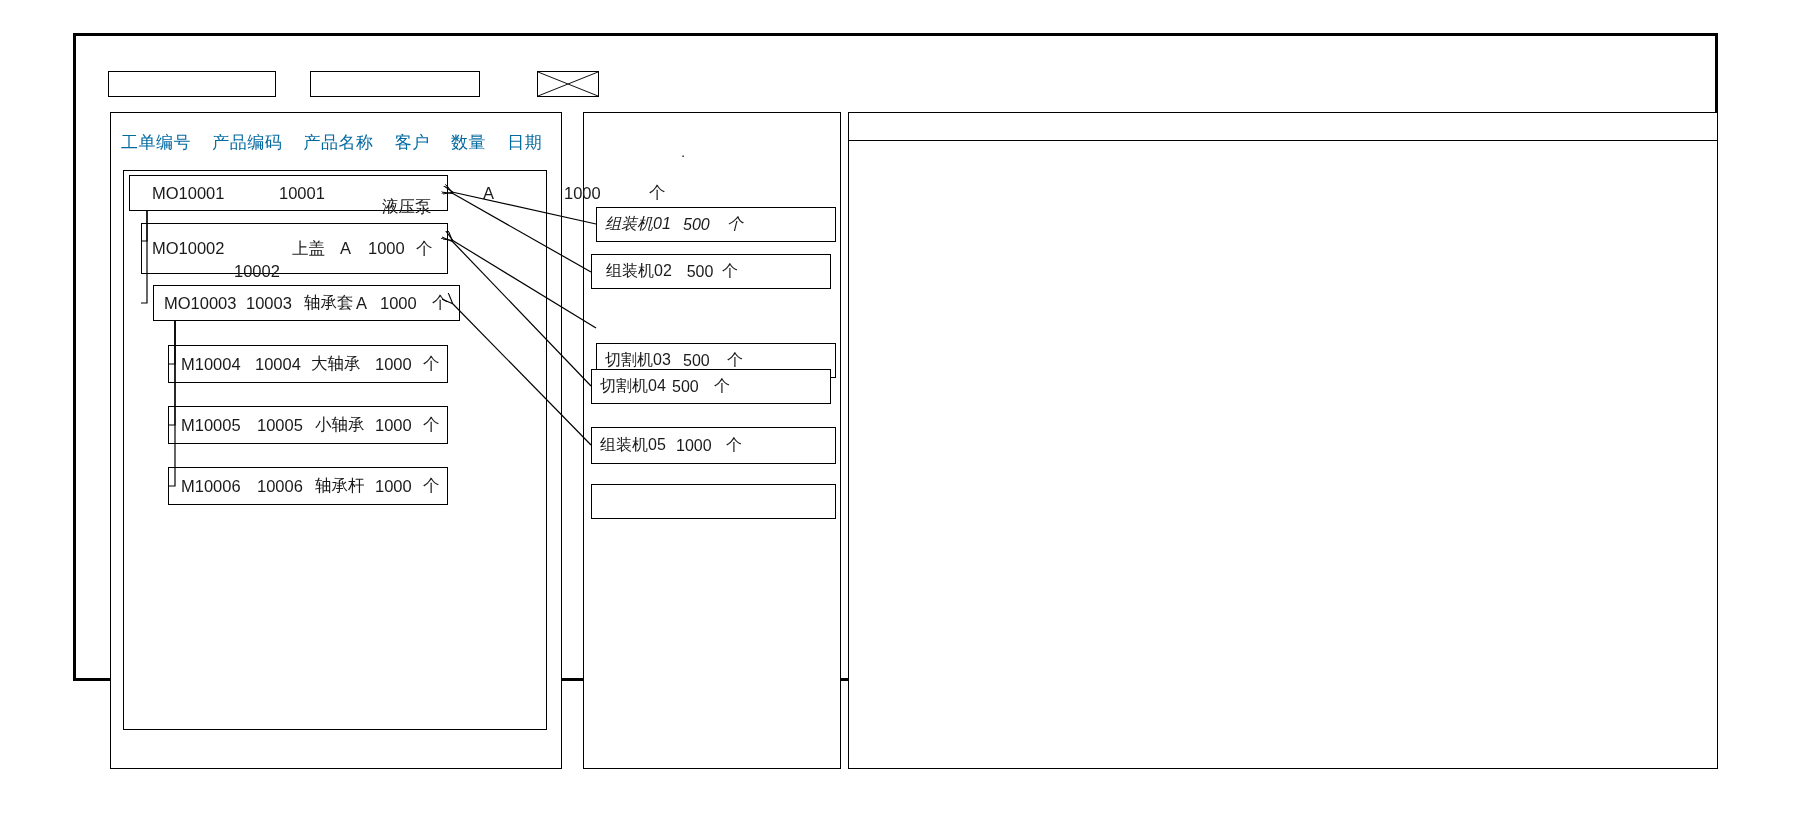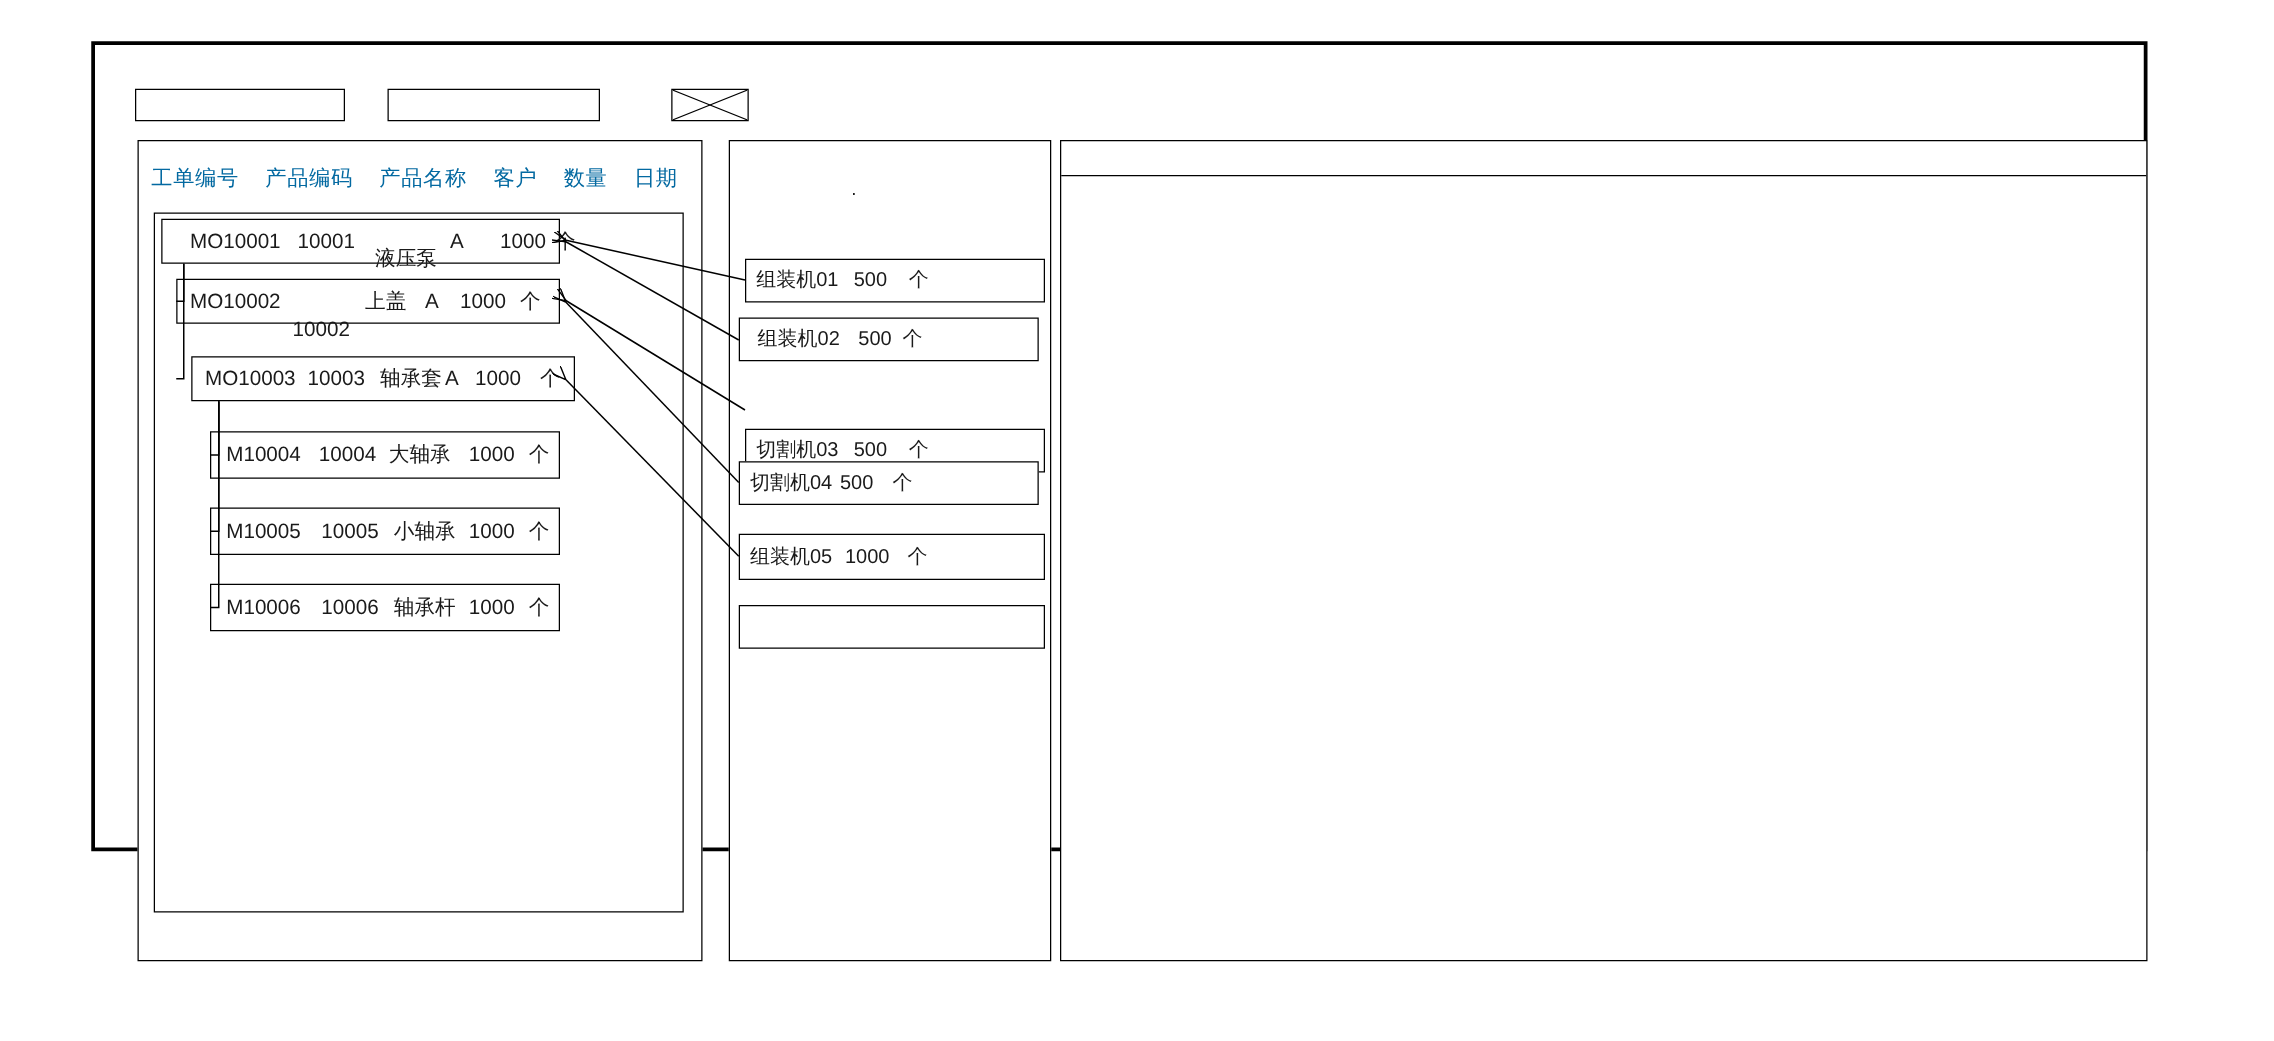--- a/index.html
+++ b/index.html
@@ -157,30 +157,30 @@
   <div class="panel panel-mid">
     <div style="position:absolute;left:97px;top:30px;font-size:15px;">.</div>
   </div>
 
   <div class="panel panel-right">
     <div style="position:absolute;left:0;top:0;width:100%;height:27px;box-sizing:border-box;"></div>
     <div style="position:absolute;left:0;top:28px;width:100%;bottom:0;"></div>
   </div>
   <div class="right-rule r1"></div>
 
-  <div class="order-row" id="order-0" style="left:129px; top:175px; width:319px; height:36px; padding-left:22px;">
+  <div class="order-row" id="order-0" style="left:129px; top:175px; width:319px; height:36px; padding-left:22px;gap:41px;">
     <span class="cell" style="min-width:86px;">MO10001</span>
     <span class="cell" style="min-width:62px;">10001</span>
     <span class="cell" style="min-width:60px;margin-top:28px;">液压泵</span>
     <span class="cell" style="min-width:40px;">A</span>
     <span class="cell" style="min-width:44px;">1000</span>
     <span class="cell">个</span>
   </div>
 
-  <div class="order-row" id="order-1" style="left:141px; top:223px; width:307px; height:36px; padding-left:10px;">
+  <div class="order-row" id="order-1" style="left:141px; top:223px; width:307px; height:51px; padding-left:10px;">
     <span class="cell" style="min-width:82px;">MO10002</span>
     <span class="cell" style="min-width:58px;margin-top:46px;">10002</span>
     <span class="cell" style="min-width:48px;">上盖</span>
     <span class="cell" style="min-width:28px;">A</span>
     <span class="cell" style="min-width:48px;">1000</span>
     <span class="cell">个</span>
   </div>
 
   <div class="order-row" id="order-2" style="left:153px; top:285px; width:307px; height:36px; padding-left:10px;">
     <span class="cell" style="min-width:82px;">MO10003</span>
@@ -208,21 +208,21 @@
   </div>
 
   <div class="order-row" id="order-5" style="left:168px; top:467px; width:280px; height:38px; padding-left:12px;">
     <span class="cell" style="min-width:76px;">M10006</span>
     <span class="cell" style="min-width:58px;">10006</span>
     <span class="cell" style="min-width:60px;">轴承杆</span>
     <span class="cell" style="min-width:48px;">1000</span>
     <span class="cell">个</span>
   </div>
 
-  <div class="machine-card" style="left:596px; top:207px; width:240px; height:35px; padding-left:8px;">
+  <div class="machine-card" style="left:596px; top:207px; width:240px; height:35px; padding-left:8px;font-style:italic;">
     <span class="cell" style="min-width:78px;">组装机01</span>
     <span class="cell" style="min-width:44px;">500</span>
     <span class="cell">个</span>
   </div>
 
   <div class="machine-card" style="left:591px; top:254px; width:240px; height:35px; padding-left:8px;text-align:center;">
     <span class="cell" style="min-width:78px;">组装机02</span>
     <span class="cell" style="min-width:44px;">500</span>
     <span class="cell">个</span>
   </div>

